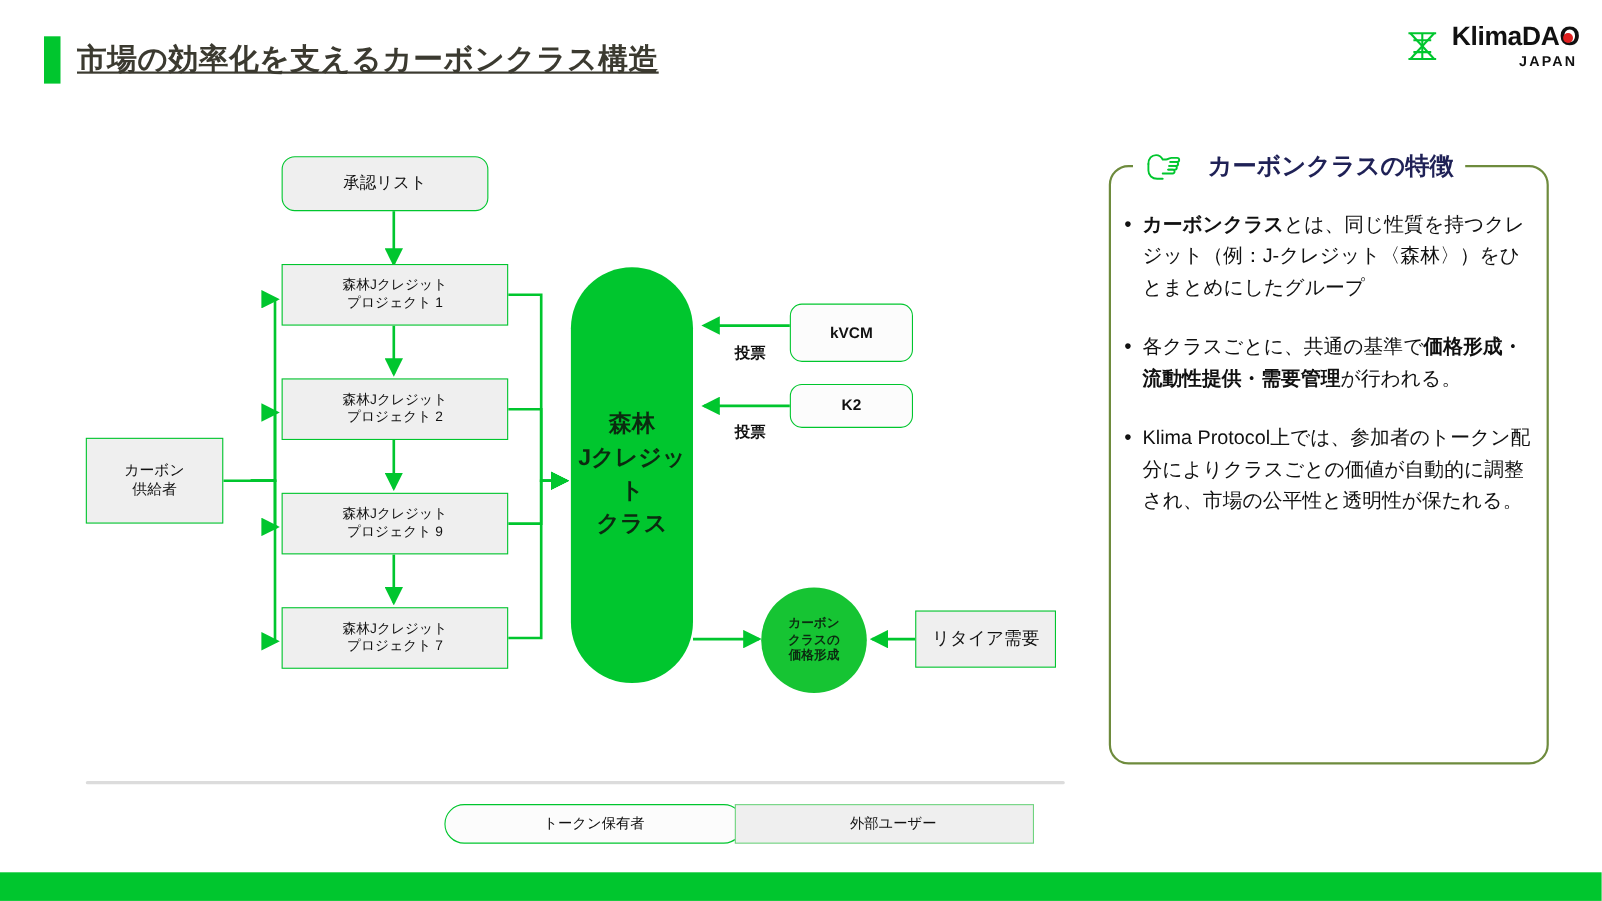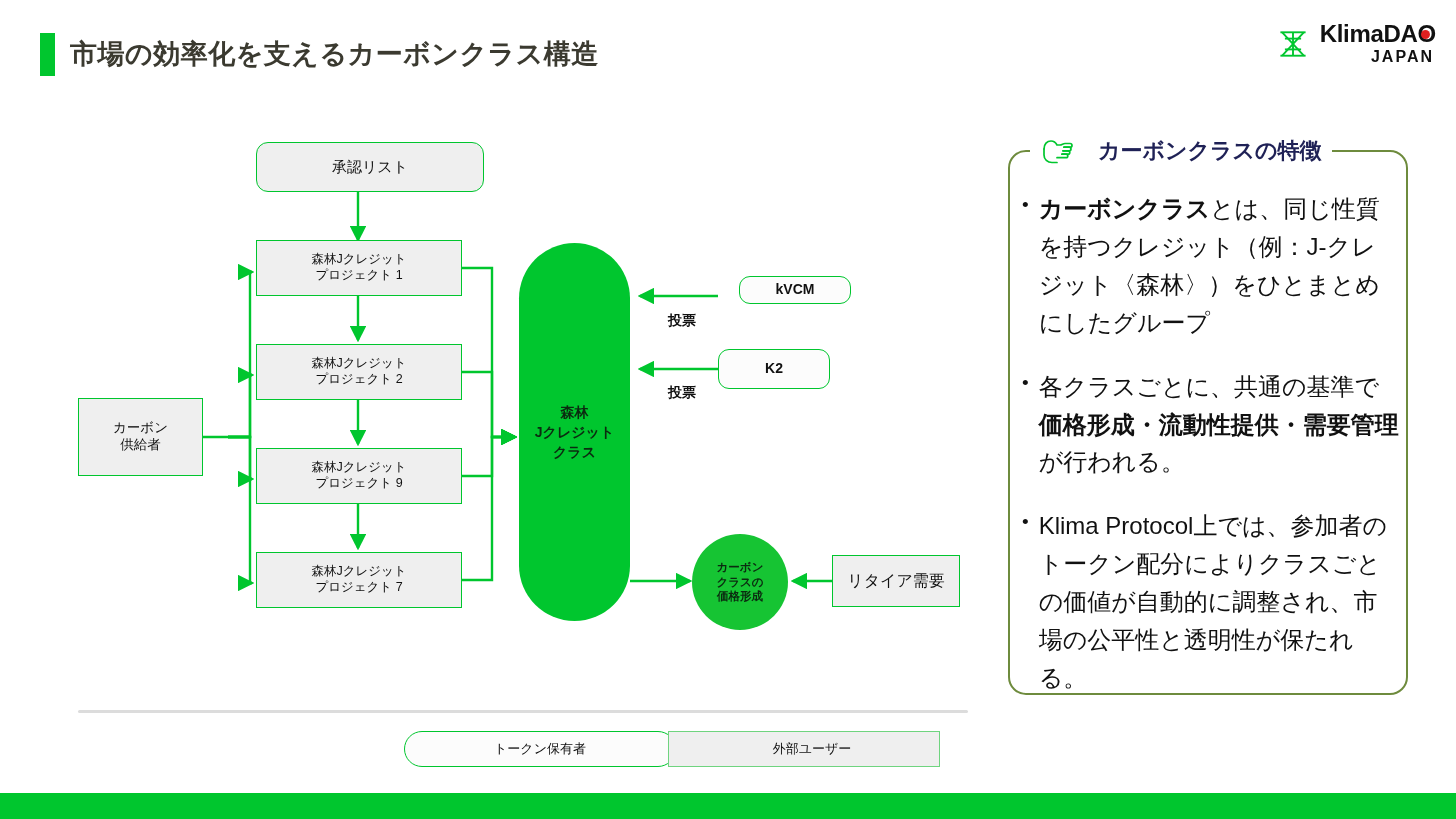--- a/index.html
+++ b/index.html
@@ -8,38 +8,38 @@
     background:#ffffff;
     font-family:"Liberation Sans","DejaVu Sans",sans-serif;
     overflow:hidden;position:relative;
     -webkit-font-smoothing:antialiased;
   }
   .slide{position:absolute;inset:0;}
 
   
   .title-bar{position:absolute;left:40px;top:33px;width:15px;height:43px;background:#00C62E;}
   .title{position:absolute;left:70px;top:36px;font-size:27px;font-weight:bold;color:#3B3A30;
-         letter-spacing:.5px;white-space:nowrap;}
+         letter-spacing:.5px;white-space:nowrap;text-decoration:underline;}
 
   
   .logo{position:absolute;right:22px;top:22px;display:flex;align-items:center;gap:9px;}
   .logo-mark{width:36px;height:36px;}
   .logo-text-wrap{display:flex;flex-direction:column;align-items:flex-end;line-height:1;}
   .logo-text{font-size:24px;font-weight:bold;color:#111;letter-spacing:-.3px;display:flex;align-items:center;}
   .logo-dot{display:inline-block;width:9px;height:9px;border-radius:50%;background:#E02020;margin-left:-15px;margin-right:4px;}
-  .logo-sub{font-size:16px;font-weight:bold;color:#111;letter-spacing:2px;margin-top:3px;}
+  .logo-sub{font-size:13px;font-weight:bold;color:#111;letter-spacing:2px;margin-top:3px;}
 
   
   .diagram{position:absolute;left:0;top:100px;width:990px;height:590px;}
   .node{position:absolute;box-sizing:border-box;display:flex;align-items:center;justify-content:center;
         text-align:center;color:#111;line-height:1.25;}
   .n-gray{background:#EFEFEF;border:1.6px solid #00C62E;font-size:12.5px;}
   .n-gray-round{background:#EFEFEF;border:1.8px solid #00C62E;border-radius:12px;font-size:15px;}
   .n-white-round{background:#FCFCFC;border:1.8px solid #00C62E;border-radius:11px;font-size:14px;font-weight:bold;}
-  .n-green-pill{background:#00C62E;border-radius:72px;color:#0b2b10;font-size:14px;font-weight:bold;line-height:1.45;}
+  .n-green-pill{background:#00C62E;border-radius:72px;color:#0b2b10;font-size:21px;font-weight:bold;line-height:1.45;}
   .n-green-circle{background:#16C433;border-radius:50%;color:#0b2b10;font-size:11.5px;font-weight:bold;line-height:1.3;}
   .edge-label{position:absolute;font-size:14px;font-weight:bold;color:#111;}
 
   .divider{position:absolute;left:78px;top:710px;width:890px;height:3px;background:#DCDCDC;border-radius:2px;}
 
   
   .legend-item{position:absolute;box-sizing:border-box;display:flex;align-items:center;justify-content:center;
                font-size:13px;color:#111;}
   .lg-proto{background:#00C62E;border-radius:22px;}
   .lg-token{background:#FCFCFC;border:1.8px solid #00C62E;border-radius:22px;}
@@ -47,21 +47,21 @@
 
   
   .panel{position:absolute;left:1008px;top:150px;width:400px;height:545px;
          border:2.2px solid #6E8B3D;border-radius:18px;box-sizing:border-box;background:#fff;}
   .panel-head{position:absolute;left:1030px;top:132px;display:flex;align-items:center;gap:24px;
               background:#fff;padding:0 10px;height:38px;}
   .panel-title{font-size:22px;font-weight:bold;color:#1F2156;white-space:nowrap;}
   .panel-body{position:absolute;left:1022px;top:190px;width:378px;}
   .bullet{display:flex;gap:10px;margin-bottom:26px;}
   .bullet .dot{font-size:19px;line-height:1.55;color:#111;}
-  .bullet .txt{font-size:24px;line-height:1.58;color:#111;}
+  .bullet .txt{font-size:18px;line-height:1.58;color:#111;}
   .bullet .txt b{font-weight:bold;}
 
   
   .footer{position:absolute;left:0;bottom:0;width:1456px;height:26px;background:#00C62E;}
 </style>
 </head>
 <body>
 
 <div class="slide">
 
@@ -121,21 +121,21 @@
         <path d="M630 481 H690"></path>
 
         <path d="M832 481 H793"></path>
       </g>
       <g stroke="#00C62E" stroke-width="2.4" fill="none">
 
         <path d="M203 337 H250"></path>
       </g>
     </svg>
 
-    <div class="node n-gray-round" style="left:256px;top:42px;width:228px;height:50px;">
+    <div class="node n-gray-round" style="left:256px;top:42px;width:188px;height:50px;">
       <span>承認リスト</span>
     </div>
 
     <div class="node n-gray" style="left:78px;top:298px;width:125px;height:78px;flex-direction:column;font-size:13.5px;">
       <span>カーボン</span>
       <span>供給者</span>
     </div>
 
     <div class="node n-gray" style="left:256px;top:140px;width:206px;height:56px;flex-direction:column;">
       <span>森林Jクレジット</span>
@@ -153,21 +153,21 @@
       <span>森林Jクレジット</span>
       <span>プロジェクト 7</span>
     </div>
 
     <div class="node n-green-pill" style="left:519px;top:143px;width:111px;height:378px;flex-direction:column;">
       <span>森林</span>
       <span>Jクレジット</span>
       <span>クラス</span>
     </div>
 
-    <div class="node n-white-round" style="left:718px;top:176px;width:112px;height:28px;margin-left:21px;">
+    <div class="node n-white-round" style="left:718px;top:176px;width:112px;height:53px;">
       <span>kVCM</span>
     </div>
     <div class="node n-white-round" style="left:718px;top:249px;width:112px;height:40px;border-radius:11px;">
       <span>K2</span>
     </div>
     <div class="edge-label" style="left:668px;top:212px;">投票</div>
     <div class="edge-label" style="left:668px;top:284px;">投票</div>
 
     <div class="node n-green-circle" style="left:692px;top:434px;width:96px;height:96px;flex-direction:column;">
       <span>カーボン</span>

